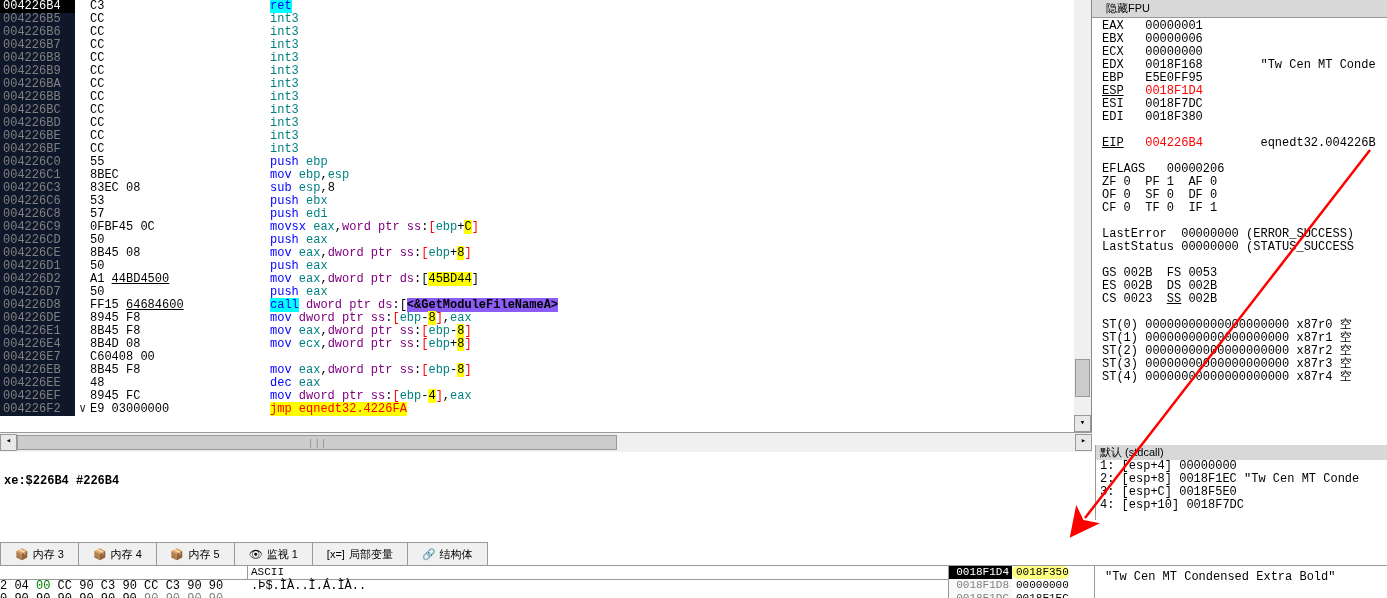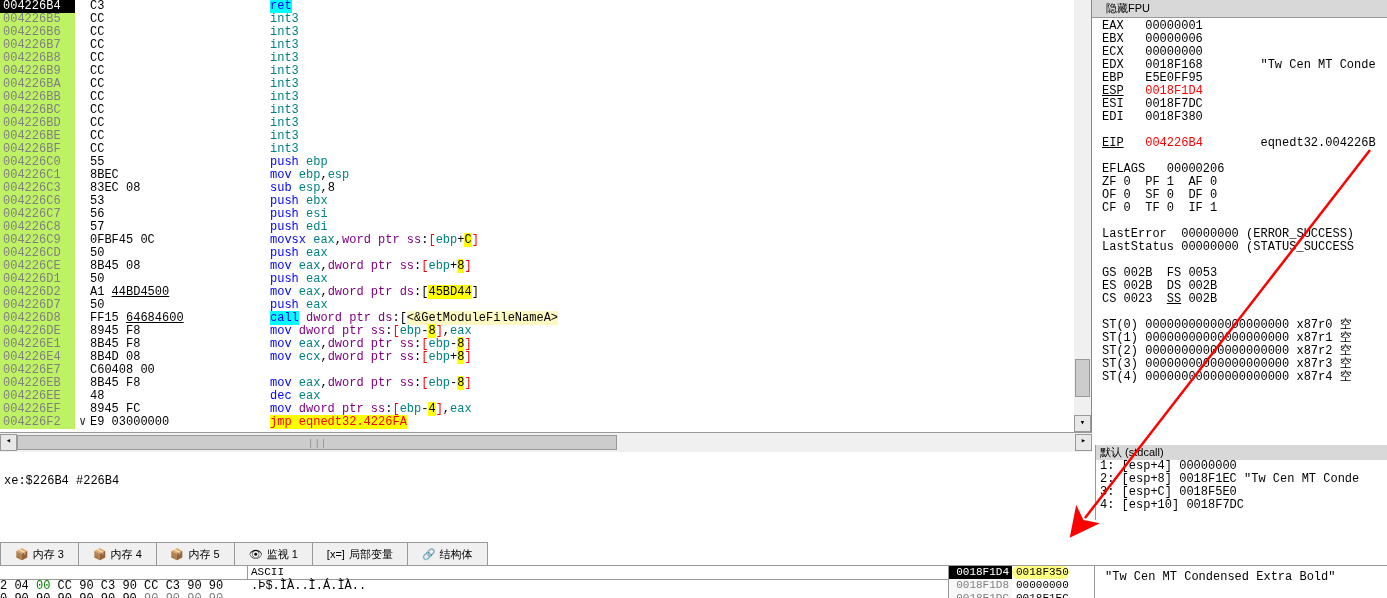--- a/index.html
+++ b/index.html
@@ -1,52 +1,52 @@
 <!DOCTYPE html>
 <html><head>
 <meta charset="utf-8">
 <style>
 * { margin:0; padding:0; box-sizing:border-box; }
 body { font-family:Consolas,'Courier New',monospace; font-size:12px; background:#fff; overflow:hidden; width:1387px; height:598px; position:relative; }
 .main { display:flex; height:432px; }
 .disasm-panel { width:1092px; height:432px; overflow:hidden; position:relative; background:#fff; border-right:1px solid #888; }
 .disasm-rows { line-height:13px; }
 .drow { display:flex; white-space:pre; height:13px; }
-.addr { width:75px; background:#bef264; color:#808080; padding-left:3px; }
+.addr { width:75px; background:#0f172a; color:#808080; padding-left:3px; }
 .addr.sel { background:#000; color:#fff; }
 .arrow-col { width:15px; text-align:center; color:#333; }
 .bytes { width:180px; color:#000; }
 .bytes .u { text-decoration:underline; }
 .instr { flex:1; }
 .kw { color:#0000ff; }
 .reg { color:#008080;margin-top:45px; }
 .seg { color:#800080; }
 .num { }
 .lb { color:#ff0000; font-weight:normal; }
 .rb { color:#ff0000; }
 .hl-ret { background:#00ffff; color:#0000ff; }
 .hl-call { background:#00ffff; color:#0000ff; }
 .hl-jmp { background:#ffff00; color:#ff0000; }
 .hl-mem { background:#ffff00; color:#000; }
-.hl-api { background:#fef9c3; color:#000; }
+.hl-api { background:#8b5cf6; color:#000;font-weight:bold; }
 .scrollbar-v { position:absolute; right:0; top:0; width:17px; height:432px; background:#f0f0f0; display:flex; flex-direction:column; justify-content:flex-end;}
 .scrollbar-v .thumb { width:15px; height:38px; background:#ccc; border:1px solid #999; margin-left:1px; margin-bottom:18px;}
 .scrollbar-v .btn { height:17px; background:#e8e8e8; border:1px solid #999; font-size:9px; text-align:center; line-height:15px; }
 .scroll-h { height:20px; background:#f0f0f0; border-top:1px solid #999; display:flex; align-items:center; width:1092px; }
 .scroll-h .btn { width:17px; height:17px; background:#e8e8e8; border:1px solid #999; font-size:9px; text-align:center; line-height:13px; }
 .scroll-h .track { flex:1; height:17px; position:relative; }
 .scroll-h .thumb { position:absolute; left:0; width:600px; height:15px; top:1px; background:#ccc; border:1px solid #999; }
 .scroll-h .grip { position:absolute; left:290px; top:3px; letter-spacing:1px; color:#888; font-size:9px;}
 .reg-panel { flex:1; background:#fff; position:relative; overflow:hidden;}
 .reg-header { background:#d8d8d8; padding:1px 14px; border-bottom:1px solid #999; font-family:'Microsoft YaHei',sans-serif; font-size:11px;}
 .reg-body { padding:2px 0 0 10px; line-height:13px; white-space:pre; color:#000; }
 .reg-line { }
 .reg-red { color:#ff0000; }
 .reg-link { text-decoration:underline; }
-.status-line { padding:2px 0 2px 4px; font-size:12px; border-top:0; }
+.status-line { padding:2px 0 2px 4px; font-size:12px; border-top:0;font-weight:bold; }
 .mid-gap { height:20px; }
 .call-panel { position:absolute; right:0; top:445px; width:292px; height:75px; background:#fff; border-left:1px solid #999;}
 .call-header { background:#d8d8d8; padding:0 4px; font-family:'Microsoft YaHei',sans-serif; font-size:11px; line-height:15px;}
 .call-body { padding:0 4px; line-height:13px; white-space:pre; overflow:hidden; }
 .tabs { display:flex; height:24px; border-bottom:1px solid #999; margin-top:52px; }
 .tab { padding:3px 14px; border:1px solid #999; border-bottom:none; margin-right:-1px; background:#f0f0f0; font-family:'Microsoft YaHei',sans-serif; font-size:11px; display:flex; align-items:center; gap:4px;}
 .tab .ico { font-size:11px; }
 .bottom { display:flex; height:50px; }
 .hex-panel { width:949px; border-right:1px solid #999; }
 .hex-header { display:flex; font-size:11px; line-height:13px; }
@@ -82,21 +82,20 @@
         <div class="drow"><div class="addr">004226BA</div><div class="arrow-col"></div><div class="bytes">CC</div><div class="instr"><span class="reg">int3</span></div></div>
         <div class="drow"><div class="addr">004226BB</div><div class="arrow-col"></div><div class="bytes">CC</div><div class="instr"><span class="reg">int3</span></div></div>
         <div class="drow"><div class="addr">004226BC</div><div class="arrow-col"></div><div class="bytes">CC</div><div class="instr"><span class="reg">int3</span></div></div>
         <div class="drow"><div class="addr">004226BD</div><div class="arrow-col"></div><div class="bytes">CC</div><div class="instr"><span class="reg">int3</span></div></div>
         <div class="drow"><div class="addr">004226BE</div><div class="arrow-col"></div><div class="bytes">CC</div><div class="instr"><span class="reg">int3</span></div></div>
         <div class="drow"><div class="addr">004226BF</div><div class="arrow-col"></div><div class="bytes">CC</div><div class="instr"><span class="reg">int3</span></div></div>
         <div class="drow"><div class="addr">004226C0</div><div class="arrow-col"></div><div class="bytes">55</div><div class="instr"><span class="kw">push </span><span class="reg">ebp</span></div></div>
         <div class="drow"><div class="addr">004226C1</div><div class="arrow-col"></div><div class="bytes">8BEC</div><div class="instr"><span class="kw">mov </span><span class="reg">ebp</span><span class="">,</span><span class="reg">esp</span></div></div>
         <div class="drow"><div class="addr">004226C3</div><div class="arrow-col"></div><div class="bytes">83EC 08</div><div class="instr"><span class="kw">sub </span><span class="reg">esp</span><span class="">,</span><span class="num">8</span></div></div>
         <div class="drow"><div class="addr">004226C6</div><div class="arrow-col"></div><div class="bytes">53</div><div class="instr"><span class="kw">push </span><span class="reg">ebx</span></div></div>
-        <div class="drow"><div class="addr">004226C7</div><div class="arrow-col"></div><div class="bytes">56</div><div class="instr"><span class="kw">push </span><span class="reg">esi</span></div></div>
         <div class="drow"><div class="addr">004226C8</div><div class="arrow-col"></div><div class="bytes">57</div><div class="instr"><span class="kw">push </span><span class="reg">edi</span></div></div>
         <div class="drow"><div class="addr">004226C9</div><div class="arrow-col"></div><div class="bytes">0FBF45 0C</div><div class="instr"><span class="kw">movsx </span><span class="reg">eax</span><span class="">,</span><span class="seg">word ptr </span><span class="seg">ss</span><span class="">:</span><span class="lb">[</span><span class="reg">ebp</span><span class="">+</span><span class="hl-mem">C</span><span class="rb">]</span></div></div>
         <div class="drow"><div class="addr">004226CD</div><div class="arrow-col"></div><div class="bytes">50</div><div class="instr"><span class="kw">push </span><span class="reg">eax</span></div></div>
         <div class="drow"><div class="addr">004226CE</div><div class="arrow-col"></div><div class="bytes">8B45 08</div><div class="instr"><span class="kw">mov </span><span class="reg">eax</span><span class="">,</span><span class="seg">dword ptr </span><span class="seg">ss</span><span class="">:</span><span class="lb">[</span><span class="reg">ebp</span><span class="">+</span><span class="hl-mem">8</span><span class="rb">]</span></div></div>
         <div class="drow"><div class="addr">004226D1</div><div class="arrow-col"></div><div class="bytes">50</div><div class="instr"><span class="kw">push </span><span class="reg">eax</span></div></div>
         <div class="drow"><div class="addr">004226D2</div><div class="arrow-col"></div><div class="bytes">A1 <span class="u">44BD4500</span></div><div class="instr"><span class="kw">mov </span><span class="reg">eax</span><span class="">,</span><span class="seg">dword ptr </span><span class="seg">ds</span><span class="">:[</span><span class="hl-mem">45BD44</span><span class="">]</span></div></div>
         <div class="drow"><div class="addr">004226D7</div><div class="arrow-col"></div><div class="bytes">50</div><div class="instr"><span class="kw">push </span><span class="reg">eax</span></div></div>
         <div class="drow"><div class="addr">004226D8</div><div class="arrow-col"></div><div class="bytes">FF15 <span class="u">64684600</span></div><div class="instr"><span class="hl-call kw">call</span><span class=""> </span><span class="seg">dword ptr </span><span class="seg">ds</span><span class="">:[</span><span class="hl-api">&lt;&amp;GetModuleFileNameA&gt;</span></div></div>
         <div class="drow"><div class="addr">004226DE</div><div class="arrow-col"></div><div class="bytes">8945 F8</div><div class="instr"><span class="kw">mov </span><span class="seg">dword ptr </span><span class="seg">ss</span><span class="">:</span><span class="lb">[</span><span class="reg">ebp</span><span class="">-</span><span class="hl-mem">8</span><span class="rb">]</span><span class="">,</span><span class="reg">eax</span></div></div>
         <div class="drow"><div class="addr">004226E1</div><div class="arrow-col"></div><div class="bytes">8B45 F8</div><div class="instr"><span class="kw">mov </span><span class="reg">eax</span><span class="">,</span><span class="seg">dword ptr </span><span class="seg">ss</span><span class="">:</span><span class="lb">[</span><span class="reg">ebp</span><span class="">-</span><span class="hl-mem">8</span><span class="rb">]</span></div></div>

